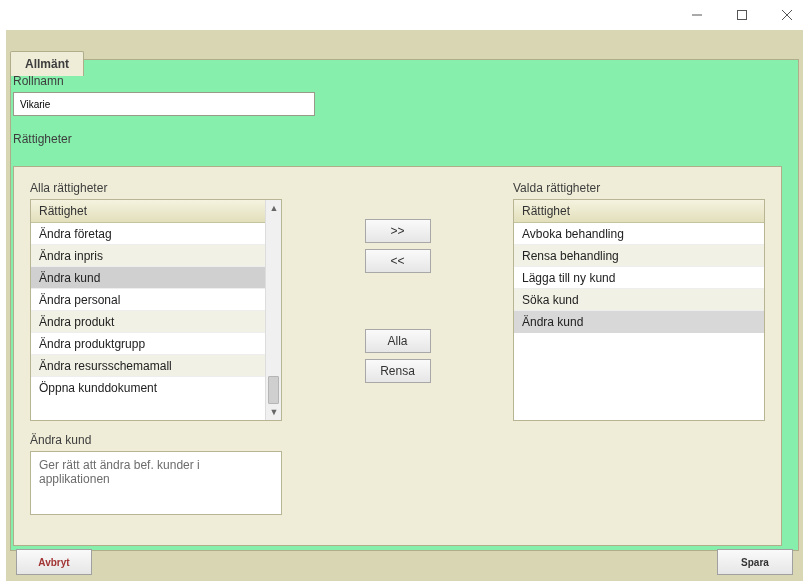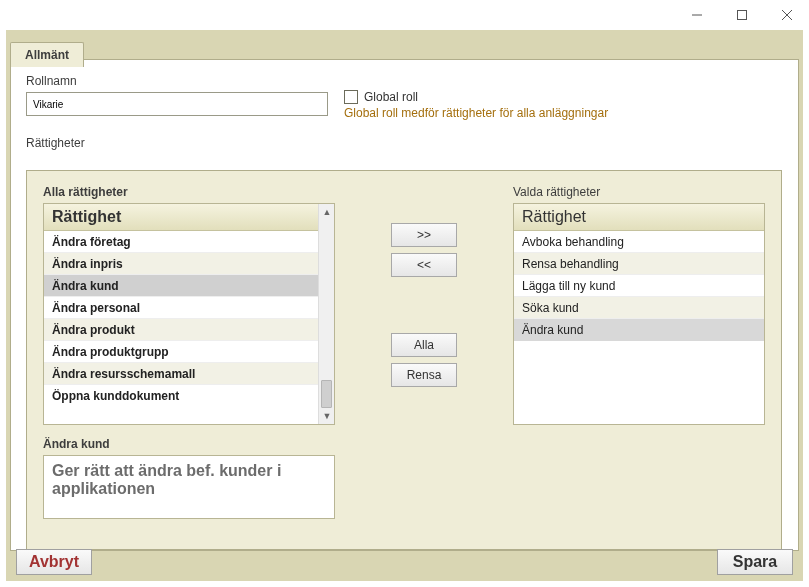--- a/index.html
+++ b/index.html
@@ -44,28 +44,28 @@
   }
   .tab {
     background: #efedd7;
     border: 1px solid #b0ad8b;
     border-bottom: none;
     padding: 5px 14px;
     font-weight: 700;
     color: #3d3d3d;
     font-size: 12px;
     position: relative;
-    top: 8px;
+    top: 17px;
     border-radius: 2px 2px 0 0;
   }
   .tabpanel {
-    background: #ffffff;
+    background: #86efac;
     border: 1px solid #b0ad8b;
     margin: 0 4px;
-    padding: 14px 16px 16px 15px;
+    padding: 14px 16px 16px 2px;
     height: 492px;
   }
   .row1 {
     display: flex;
     gap: 16px;
     align-items: flex-start;
   }
   .rolecol { width: 302px; }
   .field-label {
     color: #3d3d3d;
@@ -106,42 +106,42 @@
     border: 1px solid #b0ad8b;
     padding: 14px 16px 16px 16px;
     background: #efedd7;
     height: 380px;
   }
   .cols {
     display: flex;
     gap: 0;
     height: 100%;
   }
-  .col-left { width: 292px; display:flex; flex-direction:column;font-weight:bold; }
+  .col-left { width: 252px; display:flex; flex-direction:column; }
   .col-mid { flex: 1; display:flex; flex-direction:column; align-items:center; padding-top: 38px; gap: 6px; }
   .col-right { width: 252px; display:flex; flex-direction:column; }
   .list-label { color: #3d3d3d; margin-bottom: 4px; }
   .listwrap {
     display: flex;
     border: 1px solid #b8b594;
     background: #fff;
     height: 222px;
   }
   .listwrap.right-list { height: 222px; }
   .list {
     flex: 1;
     overflow: hidden;
     display: flex;
     flex-direction: column;
   }
   .list-header {
     background: linear-gradient(#f5f3df, #e2dfbc);
     border-bottom: 1px solid #c5c29e;
     padding: 4px 8px;
-    font-size: 16px;
+    font-size: 12px;
     color: #333;
   }
   .list-row {
     padding: 4px 8px;
     background: #fff;
     font-size: 12px;
     color: #222;
     border-bottom: 1px solid #eee;
     height: 22px;
     line-height: 14px;
@@ -190,37 +190,37 @@
     cursor: default;
   }
   .mid-gap { height: 44px; }
   .desc-label { color:#3d3d3d; margin-top: 12px; margin-bottom: 4px; }
   .desc-box {
     border: 1px solid #b8b594;
     background: #fff;
     height: 64px;
     padding: 6px 8px;
     color: #6c6c6c;
-    font-size: 16px;
+    font-size: 12px;
   }
   .footer-btns {
     position: absolute;
     left: 10px;
     right: 10px;
     bottom: 6px;
     display: flex;
     justify-content: space-between;
   }
   .footer-btn {
     min-width: 76px;
     height: 26px;
     background: linear-gradient(#fafafa, #e6e6e6);
     border: 1px solid #a0a0a0;
     font-family: inherit;
-    font-size: 16px;
+    font-size: 10px;
     font-weight: 700;
     cursor: default;
   }
   .footer-btn.cancel { color: #a23333; }
   .footer-btn.save { color: #333; }
 </style>
 </head>
 <body>
 
 <div class="titlebar">
@@ -244,27 +244,20 @@
 
 <div class="workspace">
   <div class="tabstrip">
     <div class="tab">Allmänt</div>
   </div>
   <div class="tabpanel">
     <div class="row1">
       <div class="rolecol">
         <div class="field-label">Rollnamn</div>
         <input class="text-input" value="Vikarie" style="">
-      </div>
-      <div class="globalcol">
-        <div class="global-row">
-          <div class="checkbox-box"></div>
-          <span class="global-label">Global roll</span>
-        </div>
-        <div class="global-hint">Global roll medför rättigheter för alla anläggningar</div>
       </div>
     </div>
 
     <div class="section-label">Rättigheter</div>
     <div class="rights-box">
       <div class="cols">
         <div class="col-left">
           <div class="list-label">Alla rättigheter</div>
           <div class="listwrap">
             <div class="list">

